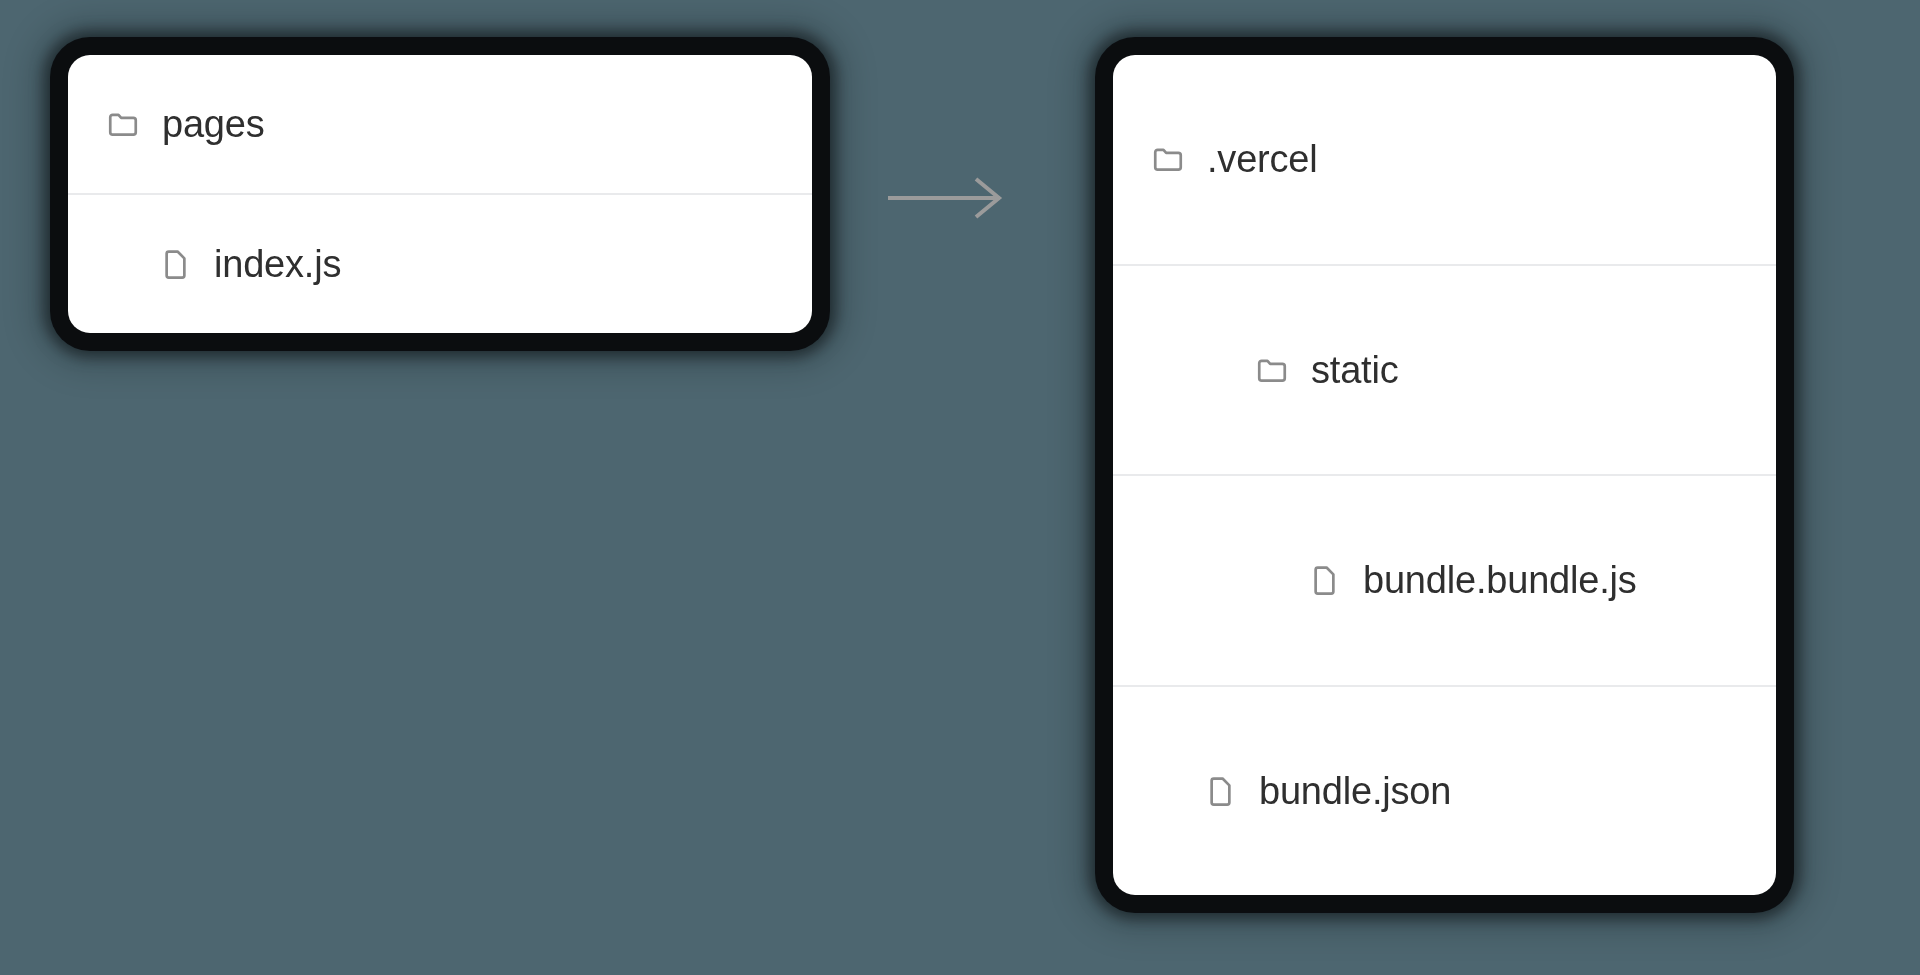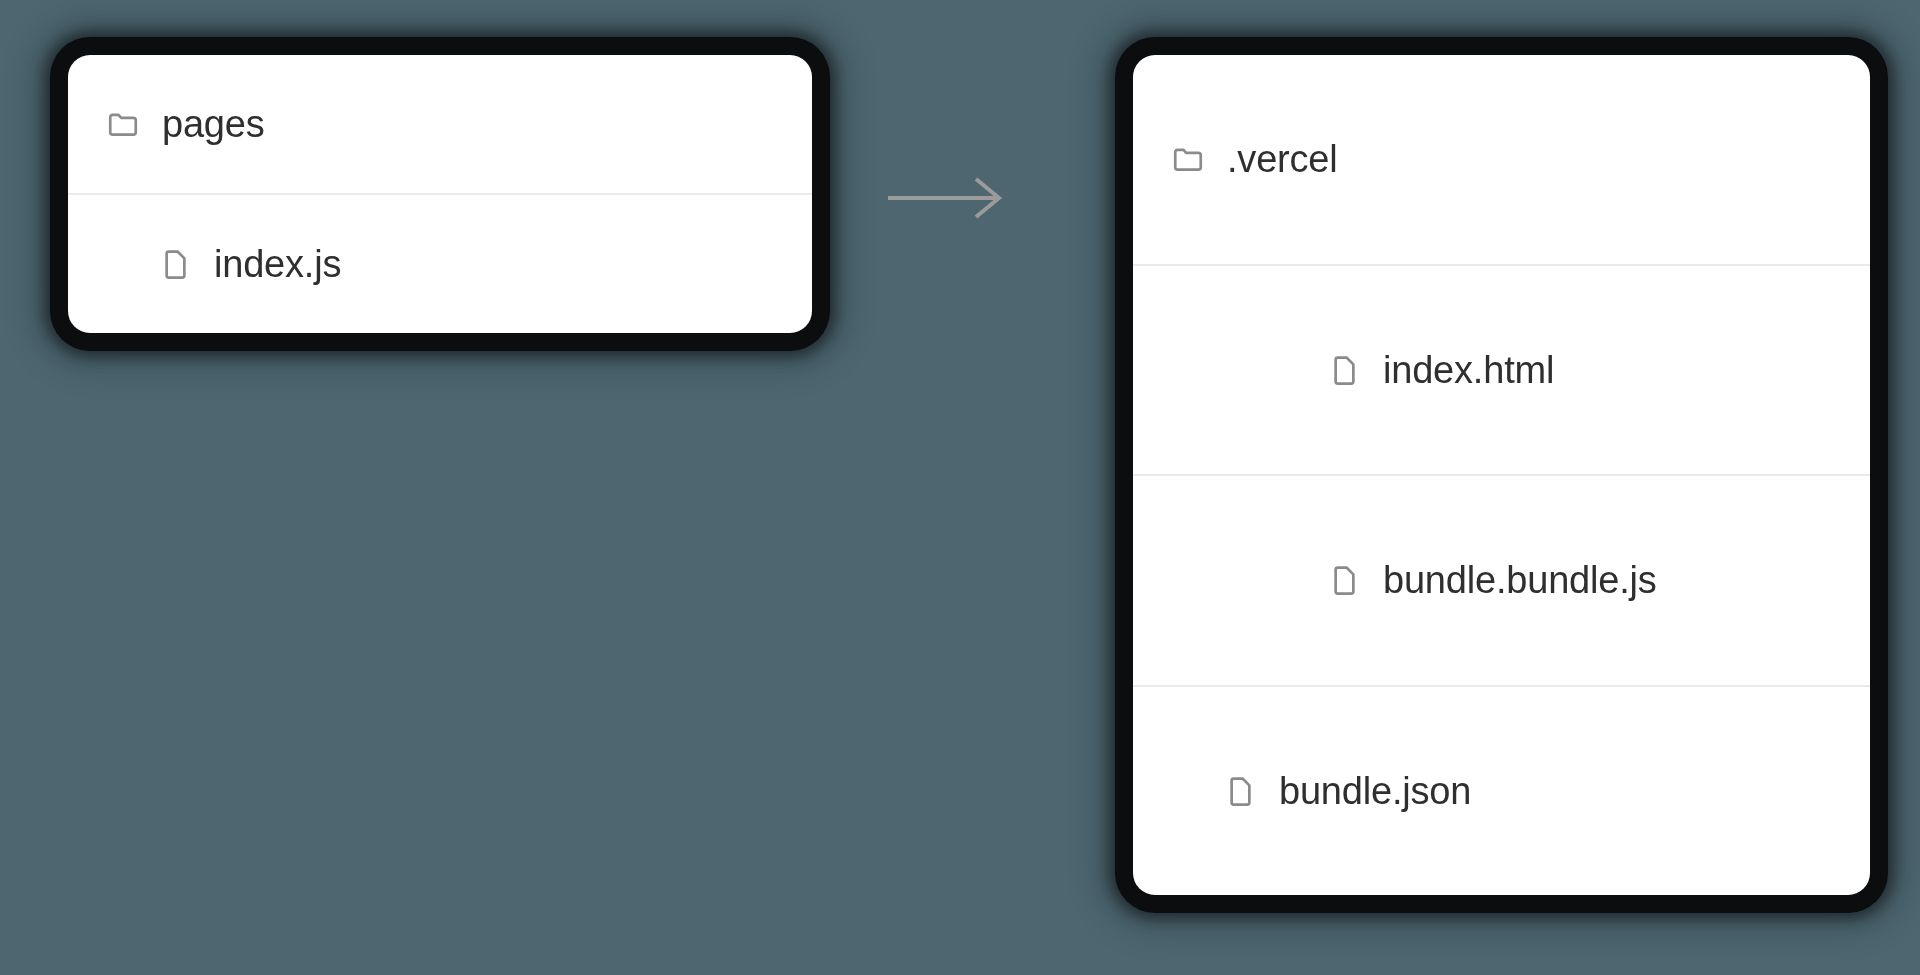--- a/index.html
+++ b/index.html
@@ -40,23 +40,22 @@
   #card-source {
     left: 68px;
     top: 55px;
     width: 744px;
     height: 278px;
   }
 
   #card-output {
     left: 1113px;
     top: 55px;
-    width: 737px;
+    width: 663px;
     height: 840px;
-    margin-left: 20px;
   }
 
   
   .row {
     display: flex;
     align-items: center;
     box-sizing: border-box;
     flex: 1 1 0;
     border-bottom: 2px solid #e9eaec;
     padding-left: 38px;
@@ -157,49 +156,49 @@
         <span class="icon">
           <svg viewBox="0 0 24 24" fill="none" stroke="currentColor" stroke-width="1.9" stroke-linecap="round" stroke-linejoin="round">
             <path d="M3 7.2a1.7 1.7 0 0 1 1.7-1.7h4.1l1.9 2.2h8.6A1.7 1.7 0 0 1 21 9.4v8.4a1.7 1.7 0 0 1-1.7 1.7H4.7A1.7 1.7 0 0 1 3 17.8z"></path>
           </svg>
         </span>
         <span class="label">.vercel</span>
       </div>
     </div>
 
 
+    <div class="row">
+      <div class="row-inner indent-2">
+        <span class="icon">
+          <svg viewBox="0 0 24 24" fill="none" stroke="currentColor" stroke-width="1.9" stroke-linecap="round" stroke-linejoin="round">
+            <path d="M3 7.2a1.7 1.7 0 0 1 1.7-1.7h4.1l1.9 2.2h8.6A1.7 1.7 0 0 1 21 9.4v8.4a1.7 1.7 0 0 1-1.7 1.7H4.7A1.7 1.7 0 0 1 3 17.8z"></path>
+          </svg>
+        </span>
+        <span class="label">static</span>
+      </div>
+    </div>
+
 
     <div class="row">
       <div class="row-inner indent-3">
         <span class="icon">
           <svg viewBox="0 0 24 24" fill="none" stroke="currentColor" stroke-width="1.9" stroke-linecap="round" stroke-linejoin="round">
             <path d="M7.6 3.2h6.2L18.6 8v12.1a1.5 1.5 0 0 1-1.5 1.5H7.6a1.5 1.5 0 0 1-1.5-1.5V4.7a1.5 1.5 0 0 1 1.5-1.5z"></path>
           </svg>
         </span>
-        <span class="label">index.html</span>
-      </div>
-    </div>
-
-    <div class="row">
-      <div class="row-inner indent-3">
+        <span class="label">bundle.bundle.js</span>
+      </div>
+    </div>
+
+    <div class="row">
+      <div class="row-inner indent-1">
         <span class="icon">
           <svg viewBox="0 0 24 24" fill="none" stroke="currentColor" stroke-width="1.9" stroke-linecap="round" stroke-linejoin="round">
             <path d="M7.6 3.2h6.2L18.6 8v12.1a1.5 1.5 0 0 1-1.5 1.5H7.6a1.5 1.5 0 0 1-1.5-1.5V4.7a1.5 1.5 0 0 1 1.5-1.5z"></path>
           </svg>
         </span>
-        <span class="label">bundle.bundle.js</span>
-      </div>
-    </div>
-
-    <div class="row">
-      <div class="row-inner indent-1">
-        <span class="icon">
-          <svg viewBox="0 0 24 24" fill="none" stroke="currentColor" stroke-width="1.9" stroke-linecap="round" stroke-linejoin="round">
-            <path d="M7.6 3.2h6.2L18.6 8v12.1a1.5 1.5 0 0 1-1.5 1.5H7.6a1.5 1.5 0 0 1-1.5-1.5V4.7a1.5 1.5 0 0 1 1.5-1.5z"></path>
-          </svg>
-        </span>
         <span class="label">bundle.json</span>
       </div>
     </div>
 
   </div>
 
 </div>
 
 </body></html>

